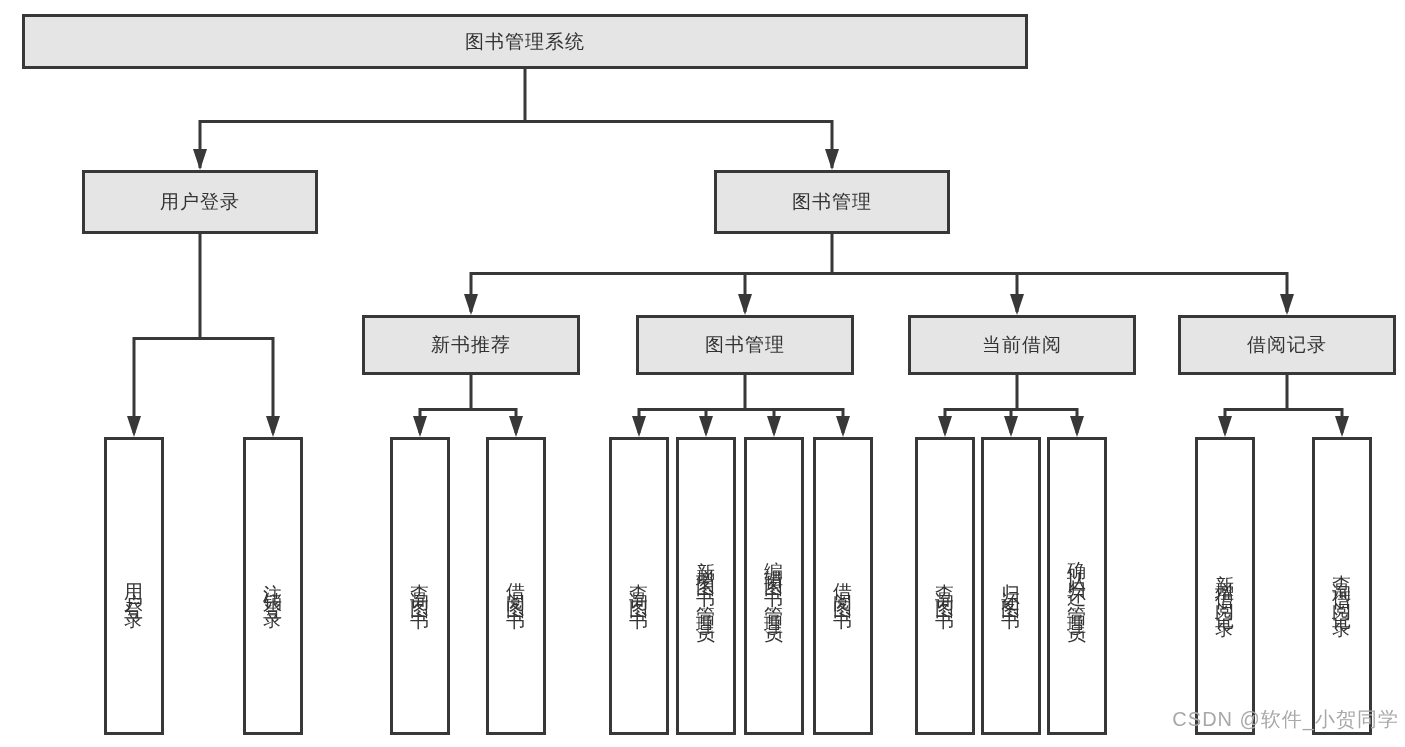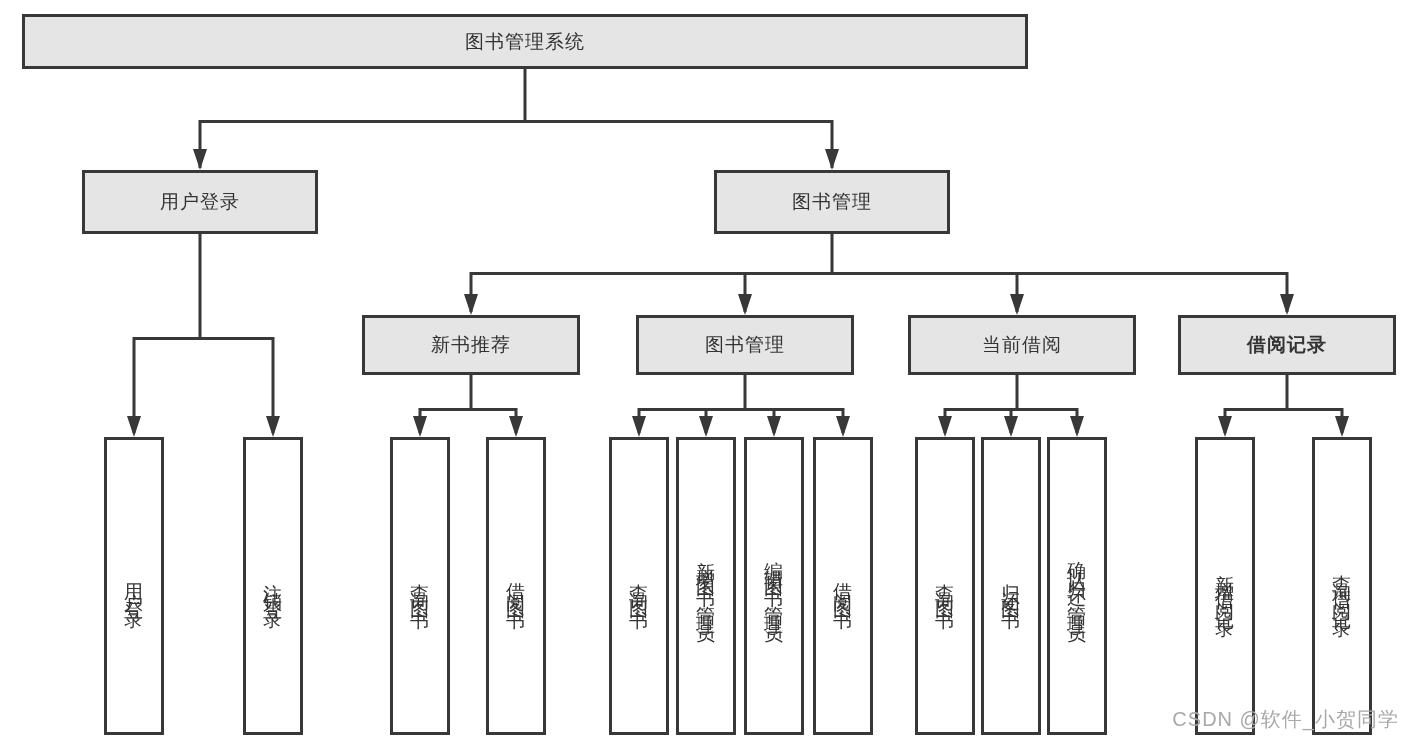--- a/index.html
+++ b/index.html
@@ -129,21 +129,21 @@
 
   <div class="box" style="left:362px; top:315px; width:218px; height:60px;">
     <span class="hlabel">新书推荐</span>
   </div>
   <div class="box" style="left:636px; top:315px; width:218px; height:60px;">
     <span class="hlabel">图书管理</span>
   </div>
   <div class="box" style="left:908px; top:315px; width:228px; height:60px;">
     <span class="hlabel">当前借阅</span>
   </div>
-  <div class="box" style="left:1178px; top:315px; width:218px; height:60px;font-weight:bold;">
+  <div class="box" style="left:1178px; top:315px; width:218px; height:60px;">
     <span class="hlabel">借阅记录</span>
   </div>
 
   <div class="vbox" style="left:104px;">
     <span class="vlabel">用户登录</span>
   </div>
   <div class="vbox" style="left:243px;">
     <span class="vlabel">注销登录</span>
   </div>
 

